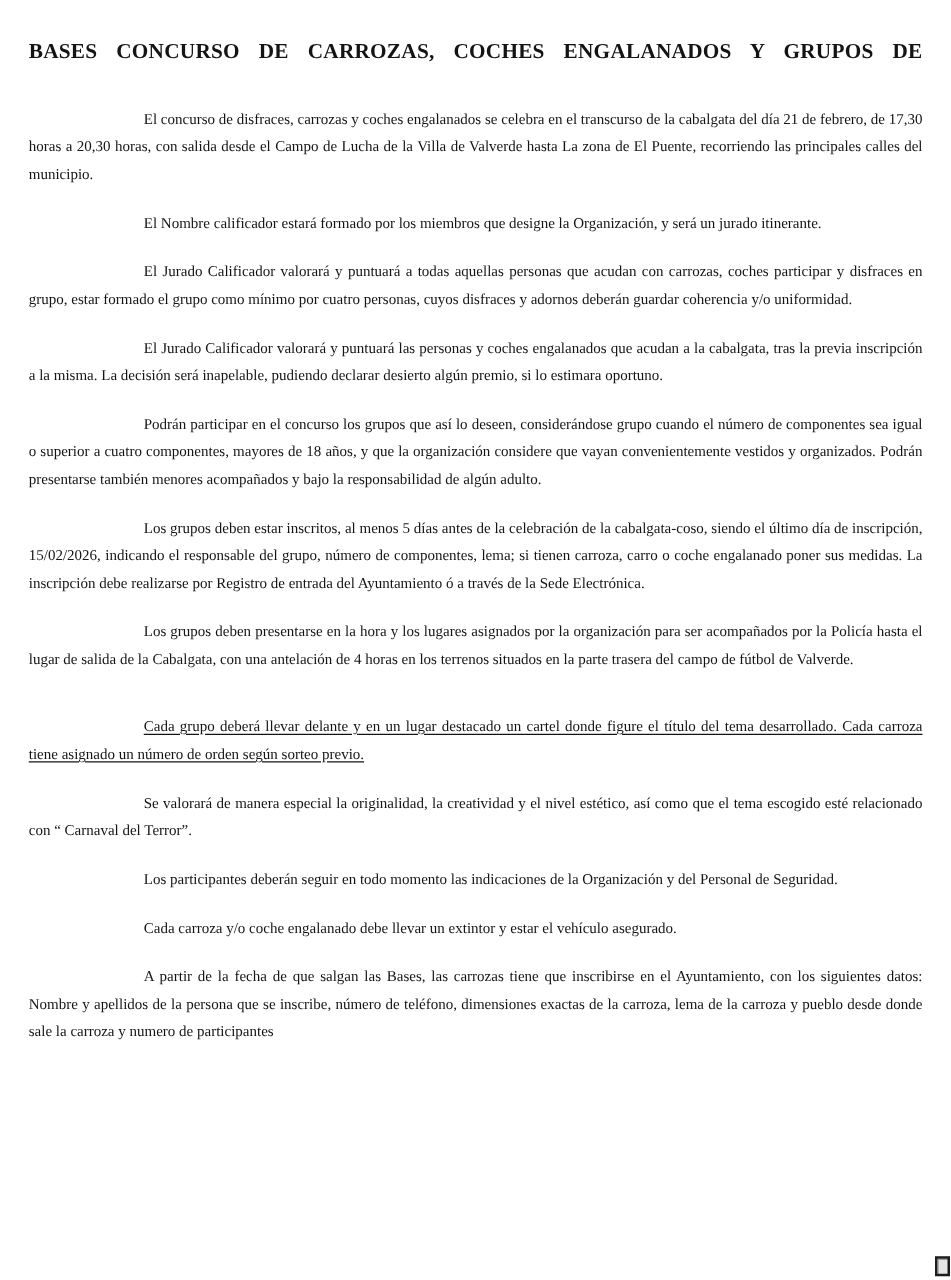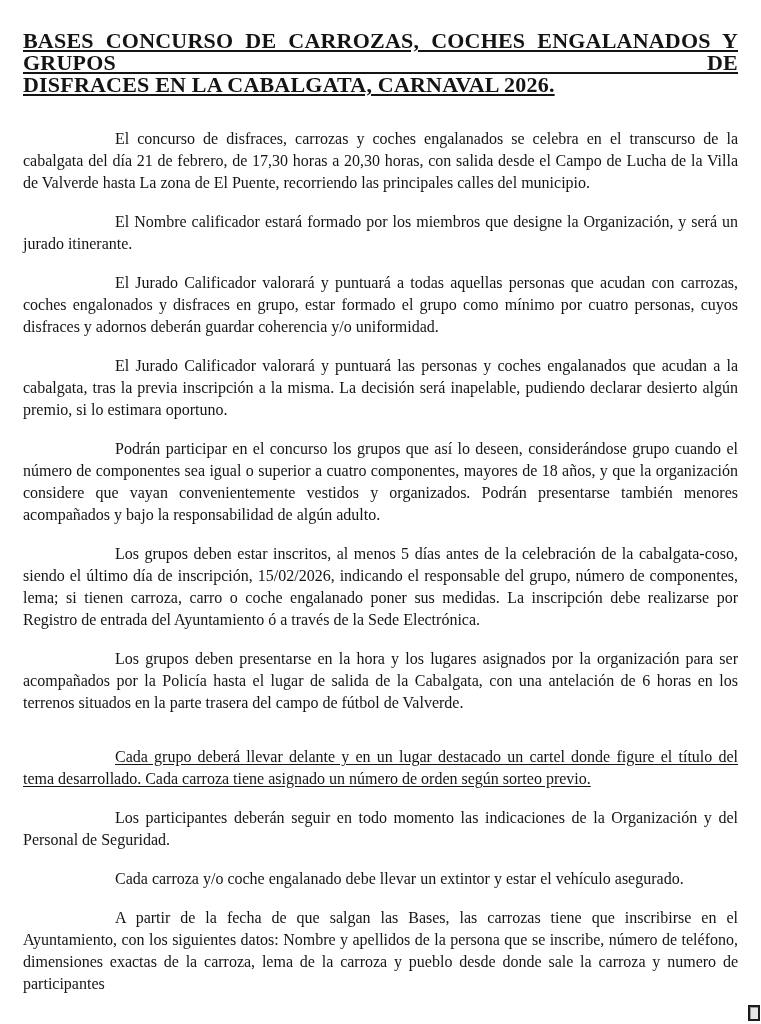--- a/index.html
+++ b/index.html
@@ -12,36 +12,35 @@
     width: 761px;
     height: 1024px;
     box-sizing: border-box;
     background: #ffffff;
     padding: 30px 23px 0 23px;
     font-family: "Liberation Serif", serif;
     color: #141414;
     overflow: hidden;
   }
   .doc-title {
-    font-size: 22px;
+    font-size: 17px;
     font-weight: bold;
     line-height: 22px;
     margin: 0 0 32px 0;
     letter-spacing: 0.2px;
-    text-decoration: underline;
   }
   .doc-title .t-line1 {
     text-align: justify;
     text-align-last: justify;
   }
   .doc-title .t-line2 {
     text-align: left;
   }
   .para {
-    font-size: 16px;
+    font-size: 12px;
     line-height: 22px;
     text-align: justify;
     text-indent: 92px;
     margin: 0 0 17px 0;
   }
   .para.underlined {
     text-decoration: underline;
     text-underline-offset: 2px;
     margin-top: 32px;
   }
@@ -59,39 +58,39 @@
     box-shadow: inset 1px 1px 0 #9a9a9a;
   }
 </style>
 </head>
 <body>
 
 <div class="page">
 
   <h1 class="doc-title">
     <div class="t-line1">BASES CONCURSO DE CARROZAS, COCHES ENGALANADOS Y GRUPOS DE</div>
-    <div class="t-line2">DISFRACES EN LA CABALGATA, CARNAVAL 2026.</div>
   </h1>
 
   <p class="para">El concurso de disfraces, carrozas y coches engalanados se celebra en el transcurso de la cabalgata del día 21 de febrero, de 17,30 horas a 20,30 horas, con salida desde el Campo de Lucha de la Villa de Valverde hasta La zona de El Puente, recorriendo las principales calles del municipio.</p>
 
   <p class="para">El Nombre calificador estará formado por los miembros que designe la Organización,  y será  un jurado itinerante.</p>
 
-  <p class="para">El Jurado Calificador valorará y puntuará a todas aquellas personas que acudan con carrozas, coches engalonados y disfraces en grupo, estar formado el grupo como mínimo por cuatro personas, cuyos disfraces y adornos deberán guardar coherencia y/o uniformidad.</p>
+  <p class="para">El Jurado Calificador valorará y puntuará a todas aquellas personas que acudan con carrozas, coches participar y disfraces en grupo, estar formado el grupo como mínimo por cuatro personas, cuyos disfraces y adornos deberán guardar coherencia y/o uniformidad.</p>
 
   <p class="para">El Jurado Calificador valorará y puntuará  las personas y coches engalanados que acudan a la cabalgata, tras la previa inscripción a la misma. La decisión será inapelable, pudiendo declarar desierto algún premio, si lo estimara oportuno.</p>
 
   <p class="para">Podrán participar en el concurso los grupos que así lo deseen, considerándose grupo cuando el número de componentes sea igual o superior a cuatro componentes, mayores de 18 años, y que la organización considere que vayan convenientemente vestidos y organizados. Podrán presentarse también menores acompañados y bajo la responsabilidad de algún adulto.</p>
 
   <p class="para"><span>Los grupos deben estar inscritos, al menos 5 días antes de la celebración de la cabalgata-coso, </span><b>siendo el último día de inscripción, 15/02/2026</b><span>, indicando el responsable del grupo, número de componentes, lema; si tienen carroza, carro o coche engalanado poner sus medidas. La inscripción debe realizarse por Registro de entrada del Ayuntamiento ó a través de la Sede Electrónica.</span></p>
 
-  <p class="para">Los grupos deben presentarse en la hora y los lugares asignados por la organización para ser acompañados por la Policía hasta el lugar de salida de la Cabalgata, con una antelación de 6 horas en los terrenos situados en la parte trasera del campo de fútbol de Valverde.</p>
+  <p class="para">Los grupos deben presentarse en la hora y los lugares asignados por la organización para ser acompañados por la Policía hasta el lugar de salida de la Cabalgata, con una antelación de 4 horas en los terrenos situados en la parte trasera del campo de fútbol de Valverde.</p>
 
   <p class="para underlined">Cada grupo deberá llevar delante y en un lugar destacado un cartel donde figure el título del tema desarrollado. Cada carroza tiene asignado un número de orden según sorteo previo. </p>
 
+  <p class="para">Se  valorará de manera especial la originalidad, la creatividad y el nivel estético, así como que el tema escogido esté relacionado con “ Carnaval del Terror”.</p>
 
   <p class="para">Los participantes deberán seguir en todo momento las indicaciones de la Organización y del Personal de Seguridad.</p>
 
   <p class="para">Cada carroza y/o coche engalanado debe llevar un extintor  y estar el vehículo asegurado.</p>
 
   <p class="para">A partir de la fecha de que salgan las Bases, las carrozas tiene que inscribirse en el Ayuntamiento, con los siguientes datos: Nombre y apellidos de la persona que se inscribe, número de teléfono, dimensiones exactas de la carroza, lema de la carroza y pueblo desde donde sale la carroza y numero de participantes</p>
 
   <div class="anchor-marker"></div>
 
 </div>

